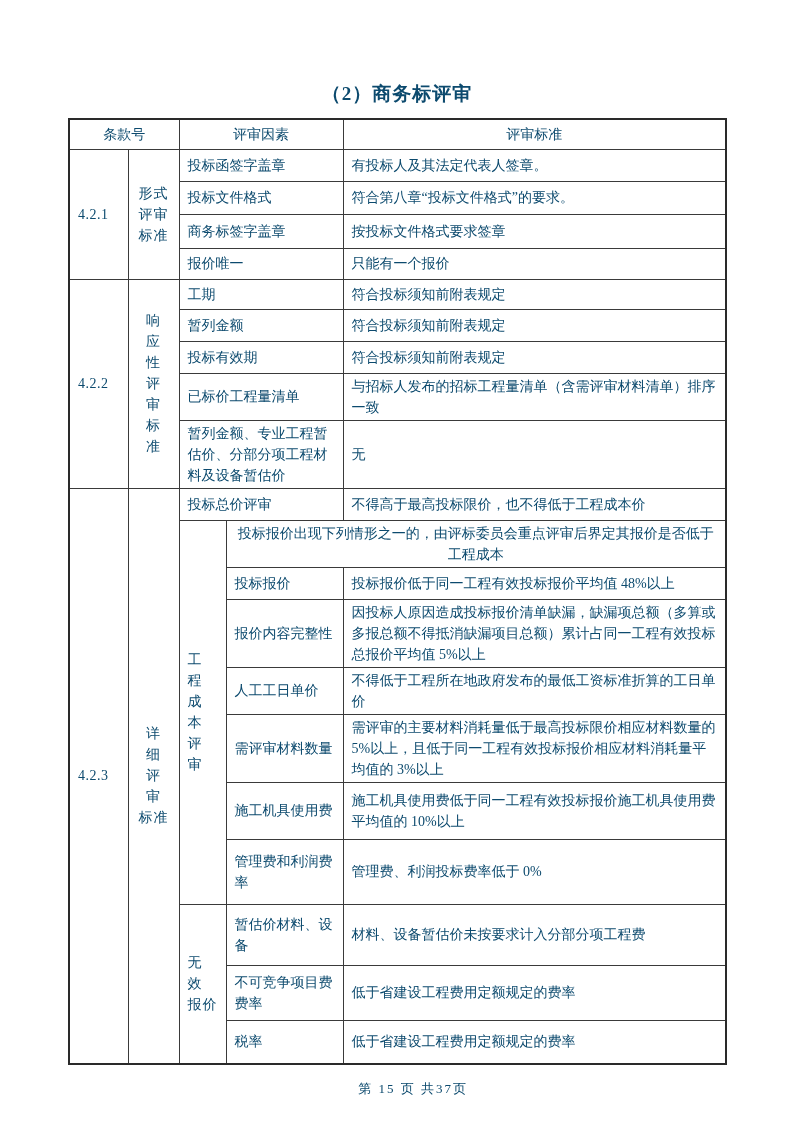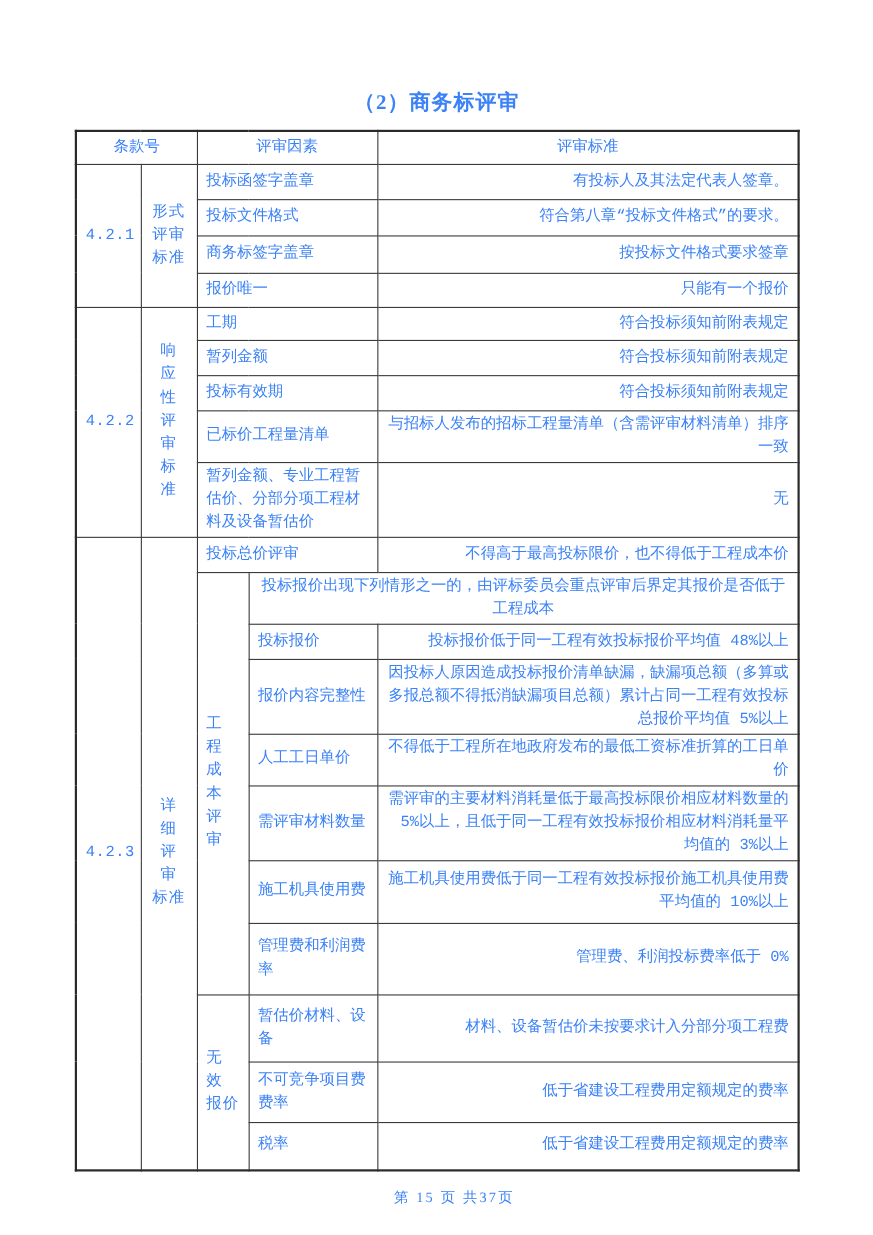--- a/index.html
+++ b/index.html
@@ -1,49 +1,48 @@
 <!DOCTYPE html>
 <html><head>
 <meta charset="utf-8">
 <style>
   html,body { margin:0; padding:0; background:#ffffff; }
   .page {
     width:794px; height:1123px; background:#ffffff; position:relative;
-    font-family:"Liberation Serif","DejaVu Serif",serif; color:#3b82f6;
+    font-family:"Liberation Serif","DejaVu Serif",serif; color:#0c4a6e;
     overflow:hidden;
   }
   .doc-title {
     padding-top:82px; text-align:center;
     font-size:19px; font-weight:bold; letter-spacing:1px; line-height:24px;
   }
   table.eval {
     border-collapse:collapse; table-layout:fixed;
     width:657px; margin:12px 0 0 68px;
     border:2px solid #2a2a2a;
   }
   table.eval td, table.eval th {
     border:1px solid #3a3a3a;
     font-size:14px; font-weight:normal;
     vertical-align:middle; box-sizing:border-box;
     padding:2px 8px; line-height:21px;
     overflow:hidden;
-    font-family:Liberation Mono, monospace;
   }
   th.hdr { text-align:center; font-size:14px; padding:2px 4px; }
   td.clause { text-align:left; padding:2px 2px; font-size:13.5px; letter-spacing:0.5px; }
   td.category {
     text-align:center; white-space:pre-line; line-height:2.15;
     padding:2px 3px; letter-spacing:1px;
   }
   td.group-label {
     text-align:left; white-space:pre-line; line-height:1.8;
     padding:2px 3px; letter-spacing:1px;
   }
   td.factor { text-align:left; }
-  td.standard { text-align:right; }
+  td.standard { text-align:left; }
   td.intro { text-align:center; }
   .page-footer {
     text-align:center; margin-top:15px; font-size:13px; letter-spacing:2px;padding-left:32px;
   }
 </style>
 </head>
 <body>
 
 <div class="page">
 

